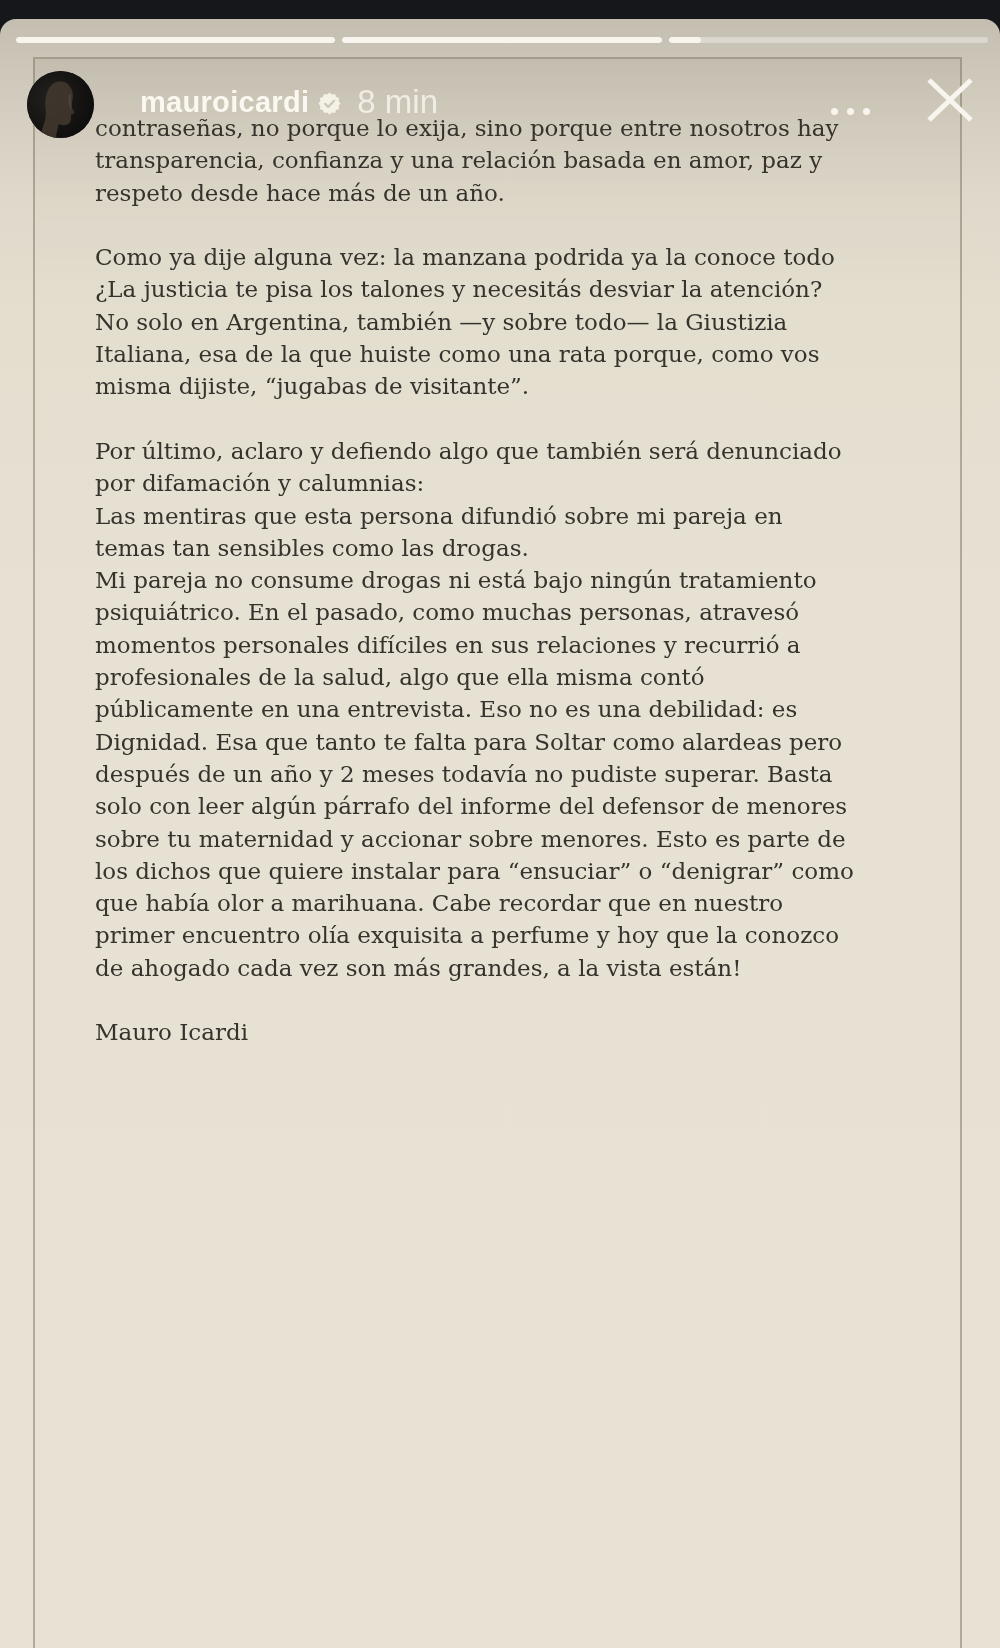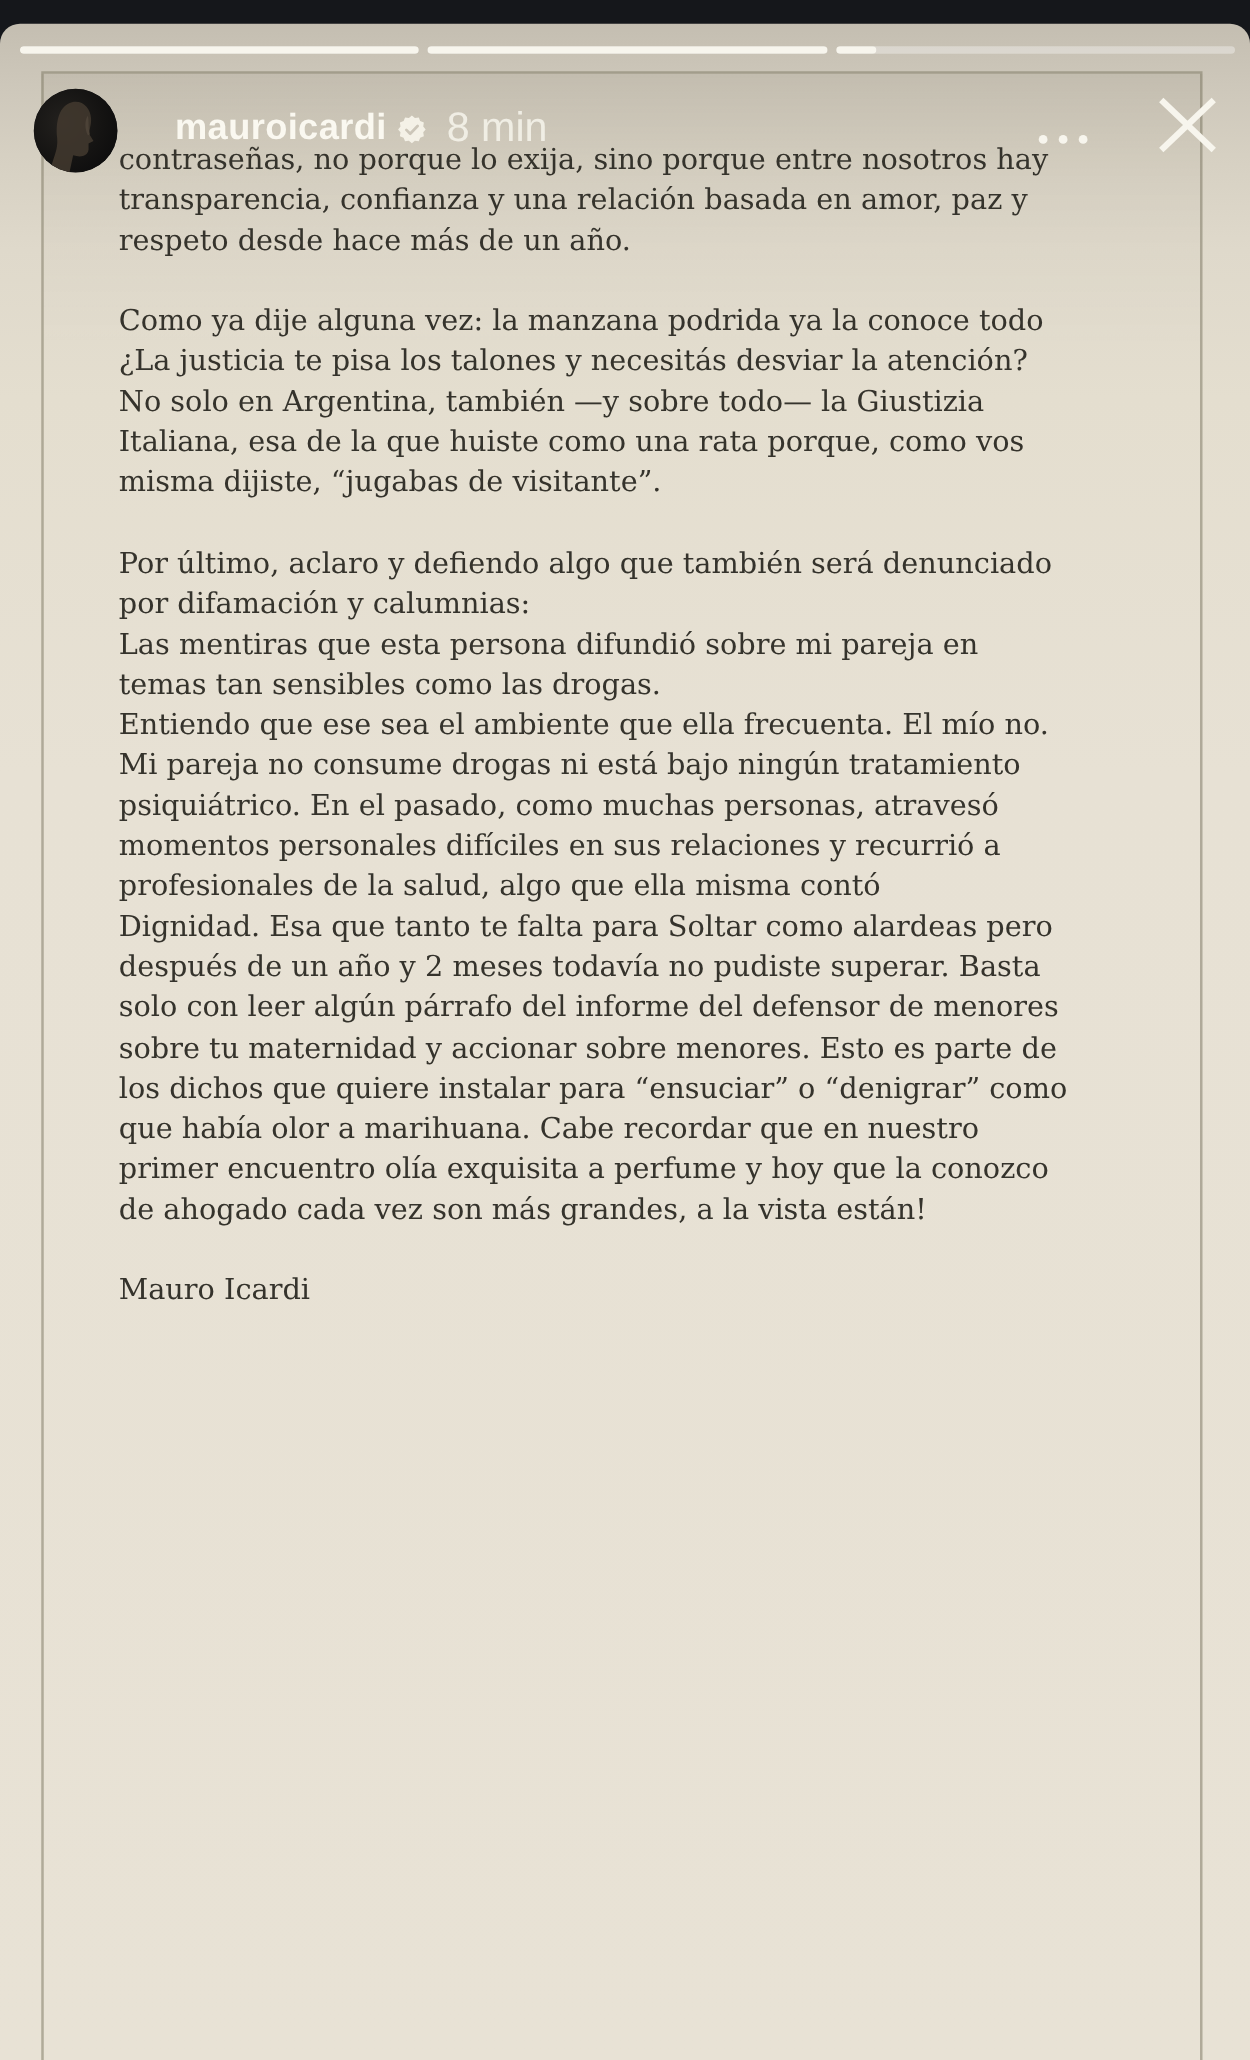--- a/index.html
+++ b/index.html
@@ -83,25 +83,25 @@
         <div class="line">Como ya dije alguna vez: la manzana podrida ya la conoce todo</div>
         <div class="line">¿La justicia te pisa los talones y necesitás desviar la atención?</div>
         <div class="line">No solo en Argentina, también —y sobre todo— la Giustizia</div>
         <div class="line">Italiana, esa de la que huiste como una rata porque, como vos</div>
         <div class="line">misma dijiste, “jugabas de visitante”.</div>
         <div class="line">&nbsp;</div>
         <div class="line">Por último, aclaro y defiendo algo que también será denunciado</div>
         <div class="line">por difamación y calumnias:</div>
         <div class="line">Las mentiras que esta persona difundió sobre mi pareja en</div>
         <div class="line">temas tan sensibles como las drogas.</div>
-        <div class="line">Entiendo que ese sea el ambiente que ella frecuenta. El mío no.</div>
         <div class="line">Mi pareja no consume drogas ni está bajo ningún tratamiento</div>
         <div class="line">psiquiátrico. En el pasado, como muchas personas, atravesó</div>
         <div class="line">momentos personales difíciles en sus relaciones y recurrió a</div>
         <div class="line">profesionales de la salud, algo que ella misma contó</div>
+        <div class="line">públicamente en una entrevista. Eso no es una debilidad: es</div>
         <div class="line">Dignidad. Esa que tanto te falta para Soltar como alardeas pero</div>
         <div class="line">después de un año y 2 meses todavía no pudiste superar. Basta</div>
         <div class="line">solo con leer algún párrafo del informe del defensor de menores</div>
         <div class="line">sobre tu maternidad y accionar sobre menores. Esto es parte de</div>
         <div class="line">los dichos que quiere instalar para “ensuciar” o “denigrar” como</div>
         <div class="line">que había olor a marihuana. Cabe recordar que en nuestro</div>
         <div class="line">primer encuentro olía exquisita a perfume y hoy que la conozco</div>
         <div class="line">de ahogado cada vez son más grandes, a la vista están!</div>
         <div class="line">&nbsp;</div>
         <div class="line">Mauro Icardi</div>

